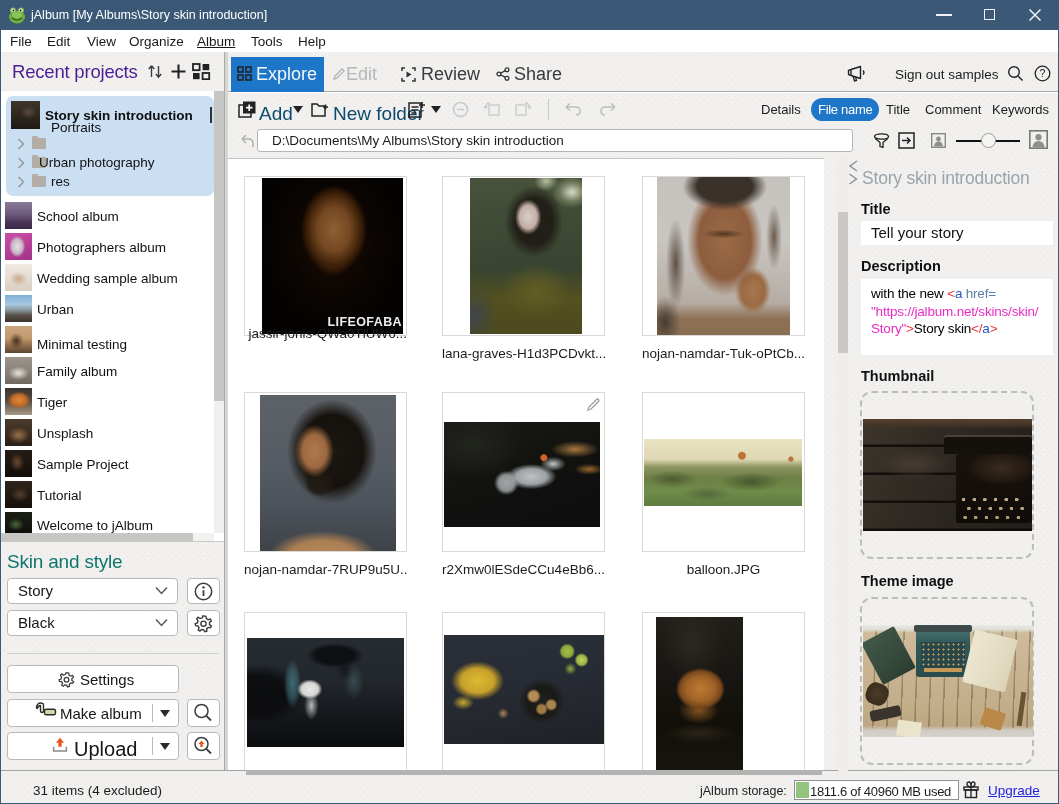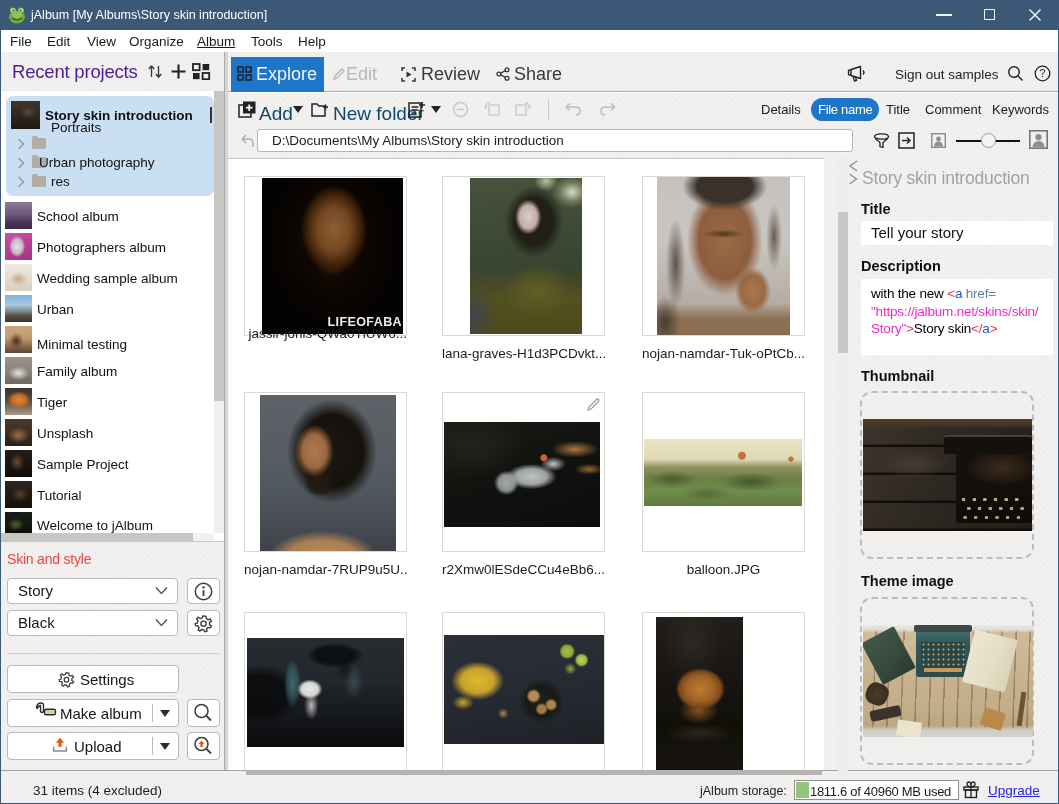--- a/index.html
+++ b/index.html
@@ -288,21 +288,21 @@
 <div class="abs treerow" style="left:39px;top:155px;">Urban photography</div>
 <div class="abs treerow" style="left:51px;top:174px;">res</div>
 
 <div class="abs" id="leftvsb"></div>
 <div class="abs" id="leftvsbthumb"></div>
 <div class="abs" id="lefthsb"></div>
 <div class="abs" id="lefthsbthumb"></div>
 <div class="abs" id="splitter"></div>
 
 <div class="abs dots" id="skinsec"></div>
-<div class="abs" style="left:7px;top:551px;font-size:14px;color:#ef4444;letter-spacing:-0.2px;">Skin and style</div>
+<div class="abs" style="left:7px;top:551px;font-size:19px;color:#0f766e;letter-spacing:-0.2px;">Skin and style</div>
 <div class="combo" style="top:578px;">Story</div>
 <svg class="abs" style="left:155px;top:586px;" width="13" height="9" viewBox="0 0 13 9">
     <path d="M1 1.5 L6.5 7.5 L12 1.5" stroke="#555" stroke-width="1.4" fill="none"></path>
   </svg>
 <div class="sqbtn" style="top:578px;"></div>
 <svg class="abs" style="left:194px;top:582px;" width="19" height="19" viewBox="0 0 19 19">
   <circle cx="9.5" cy="9.5" r="8.2" fill="none" stroke="#3c3c3c" stroke-width="1.5"></circle>
   <circle cx="9.5" cy="5.4" r="1.2" fill="#3c3c3c"></circle>
   <path d="M9.5 8.2 V14" stroke="#3c3c3c" stroke-width="1.8"></path>
 </svg>
@@ -333,21 +333,21 @@
 <div class="sqbtn" style="top:699px;height:28px;"></div>
 <svg class="abs" style="left:192px;top:702px;" width="22" height="22" viewBox="0 0 22 22">
   <circle cx="9.5" cy="9" r="6.5" fill="none" stroke="#3c3c3c" stroke-width="1.5"></circle>
   <path d="M14.5 14 L19 18.5" stroke="#3c3c3c" stroke-width="1.8"></path>
 </svg>
 <div class="bigbtn" style="top:732px;"></div>
 <svg class="abs" style="left:50px;top:734px;" width="20" height="22" viewBox="0 0 22 22">
   <path d="M11 3 L15.5 8.5 L12.8 8.5 L12.8 13 L9.2 13 L9.2 8.5 L6.5 8.5 Z" fill="#e8561e"></path>
   <path d="M4 13 V17.5 H18 V13" stroke="#8a8a88" stroke-width="1.6" fill="none"></path>
 </svg>
-<div class="abs" style="left:74px;top:738px;font-size:15px;color:#161616;">Upload</div>
+<div class="abs" style="left:74px;top:738px;font-size:20px;color:#161616;">Upload</div>
 <div class="abs" style="left:152px;top:737px;width:1px;height:18px;background:#b9b9b7;"></div>
 <div class="abs" style="left:160px;top:743px;width:0;height:0;border-left:5.5px solid transparent;border-right:5.5px solid transparent;border-top:7px solid #2c2c2c;"></div>
 <div class="sqbtn" style="top:732px;height:28px;"></div>
 <svg class="abs" style="left:192px;top:735px;" width="22" height="22" viewBox="0 0 22 22">
   <circle cx="9.5" cy="9" r="6.5" fill="none" stroke="#3c3c3c" stroke-width="1.5"></circle>
   <path d="M14.5 14 L19 18.5" stroke="#3c3c3c" stroke-width="1.8"></path>
   <path d="M9.5 5.5 L12.5 9 L10.7 9 L10.7 12 L8.3 12 L8.3 9 L6.5 9 Z" fill="#e8561e"></path>
 </svg>
 
 <div class="abs dots" id="tabbar"></div>

